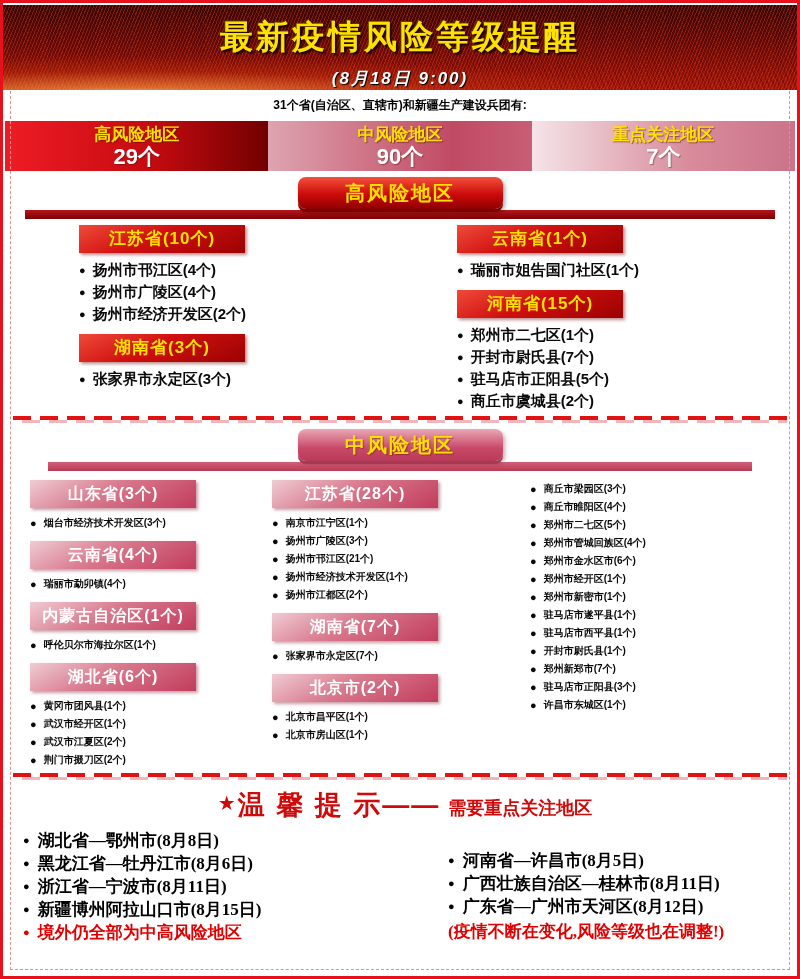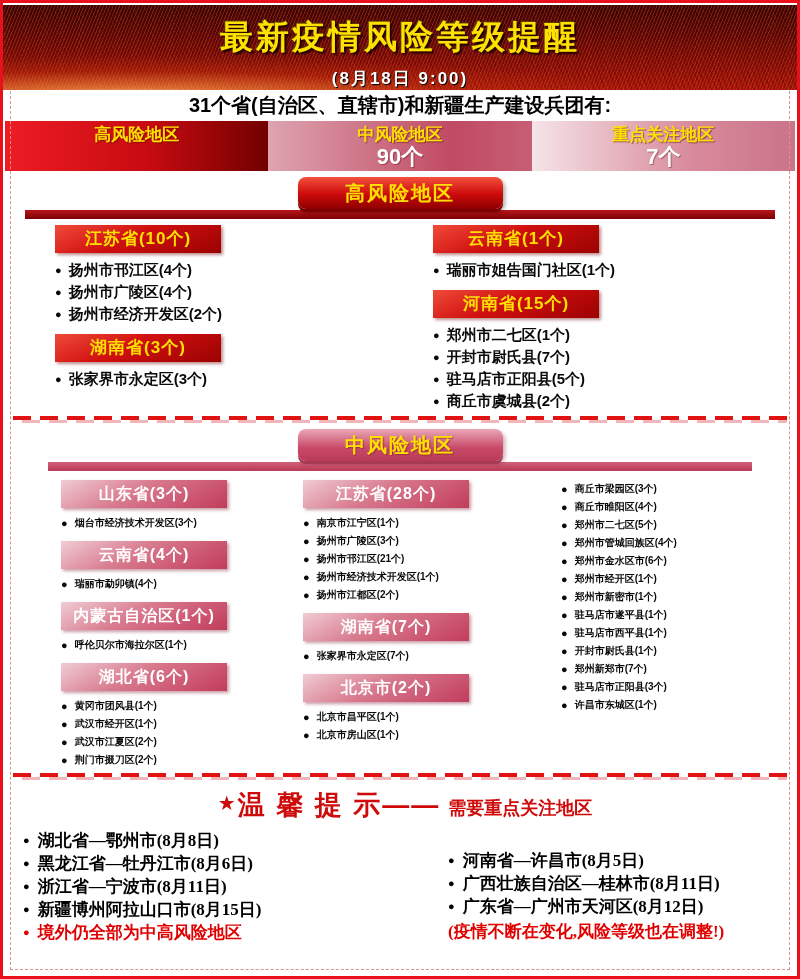--- a/index.html
+++ b/index.html
@@ -19,47 +19,47 @@
     background:
       radial-gradient(120% 95% at 16% 112%, rgba(255,240,205,.95) 0%, rgba(255,160,70,.6) 16%, rgba(210,60,15,.3) 36%, transparent 55%),
       repeating-linear-gradient(112deg, rgba(255,90,35,.30) 0 1px, transparent 1px 3px),
       repeating-linear-gradient(70deg, rgba(90,8,4,.38) 0 2px, transparent 2px 5px),
       linear-gradient(180deg,#330404 0%,#5c0707 38%,#8e0f08 78%,#a8150a 100%);
   }
   .title{
     padding-top:10px;font-size:33px;font-weight:bold;letter-spacing:3px;
     color:#ffe100;text-shadow:2px 2px 2px #1a0000, -1px -1px 0 #5a3c00;
   }
-  .subtitle{margin-top:7px;font-size:17px;font-weight:bold;color:#ffffff;letter-spacing:2px;text-shadow:1px 1px 1px #000;}
-  
-  .intro{height:31px;line-height:31px;text-align:center;font-size:20px;font-weight:bold;color:#000;}
+  .subtitle{margin-top:7px;font-size:17px;font-weight:bold;color:#ffffff;letter-spacing:2px;text-shadow:1px 1px 1px #000;font-style:italic;}
+  
+  .intro{height:31px;line-height:31px;text-align:center;font-size:12px;font-weight:bold;color:#000;}
   
   .summary{display:flex;height:50px;margin:0 2px;}
   .seg{flex:1;text-align:center;padding-top:3px;}
   .seg-high{background:linear-gradient(90deg,#ee1c25 0%,#c60b10 55%,#720000 100%);}
   .seg-mid{background:linear-gradient(90deg,#dea4b0 0%,#c04a63 70%,#c75e75 100%);}
   .seg-watch{background:linear-gradient(90deg,#f5e4e8 0%,#d88b9b 60%,#cb7389 100%);}
   .seg-label{font-size:17px;font-weight:bold;color:#ffe100;line-height:21px;text-shadow:1px 1px 1px rgba(80,0,0,.5);}
   .seg-count{font-size:22px;font-weight:bold;color:#fff;line-height:24px;text-shadow:1px 1px 1px rgba(80,0,0,.4);}
   
   .stitle{
     width:205px;margin:6px auto 0;height:32px;line-height:32px;text-align:center;
     font-size:20px;font-weight:bold;color:#ffe100;border-radius:8px;position:relative;z-index:2;
     letter-spacing:2px;
   }
   .stitle-high{background:linear-gradient(180deg,#f4503c 0%,#cb0a0a 55%,#8f0000 100%);box-shadow:0 3px 0 #7d0000,2px 3px 4px rgba(0,0,0,.35);}
   .stitle-mid{background:linear-gradient(180deg,#eaa8b6 0%,#c84868 60%,#b93a58 100%);box-shadow:0 3px 0 #a53a52,2px 3px 4px rgba(120,40,60,.4);text-shadow:1px 1px 1px rgba(120,20,30,.5);}
   .hbar{height:9px;margin:1px 22px 0;background:linear-gradient(180deg,#b8161b,#7d0004);}
   .mbar{height:9px;margin:1px 45px 0;background:linear-gradient(180deg,#d2607а,#b93a55);}
   .mbar{height:9px;margin:1px 45px 0;background:linear-gradient(180deg,#d2607a,#b93a55);}
   
-  .hcols{display:flex;padding:6px 10px 0 52px;}
+  .hcols{display:flex;padding:6px 10px 0 76px;}
   .hcol1{width:378px;}
   .hcol2{flex:1;}
-  .mcols{display:flex;padding:9px 6px 0 58px;}
+  .mcols{display:flex;padding:9px 6px 0 27px;}
   .mcol1{width:242px;}
   .mcol2{width:258px;}
   .mcol3{flex:1;}
   .group + .group{margin-top:9px;}
   .badge{
     width:166px;box-sizing:border-box;text-align:center;height:28px;line-height:28px;
     font-weight:bold;margin-bottom:6px;letter-spacing:1px;
   }
   .badge-high{background:linear-gradient(155deg,#ef4b3a 0%,#d00f0f 45%,#9b0202 100%);color:#ffe100;font-size:17px;box-shadow:2px 2px 3px rgba(110,0,0,.45);}
   .badge-mid{background:linear-gradient(150deg,#f0ccd4 0%,#d8798d 45%,#c23c5c 100%);color:#fff;font-size:16px;box-shadow:2px 2px 3px rgba(150,60,80,.5);}
@@ -100,20 +100,21 @@
   <div class="banner">
     <div class="title">最新疫情风险等级提醒</div>
     <div class="subtitle">(8月18日 9:00)</div>
   </div>
 
   <div class="intro">31个省(自治区、直辖市)和新疆生产建设兵团有:</div>
 
   <div class="summary">
     <div class="seg seg-high">
       <div class="seg-label">高风险地区</div>
+      <div class="seg-count">29个</div>
     </div>
     <div class="seg seg-mid">
       <div class="seg-label">中风险地区</div>
       <div class="seg-count">90个</div>
     </div>
     <div class="seg seg-watch">
       <div class="seg-label">重点关注地区</div>
       <div class="seg-count">7个</div>
     </div>
   </div>

